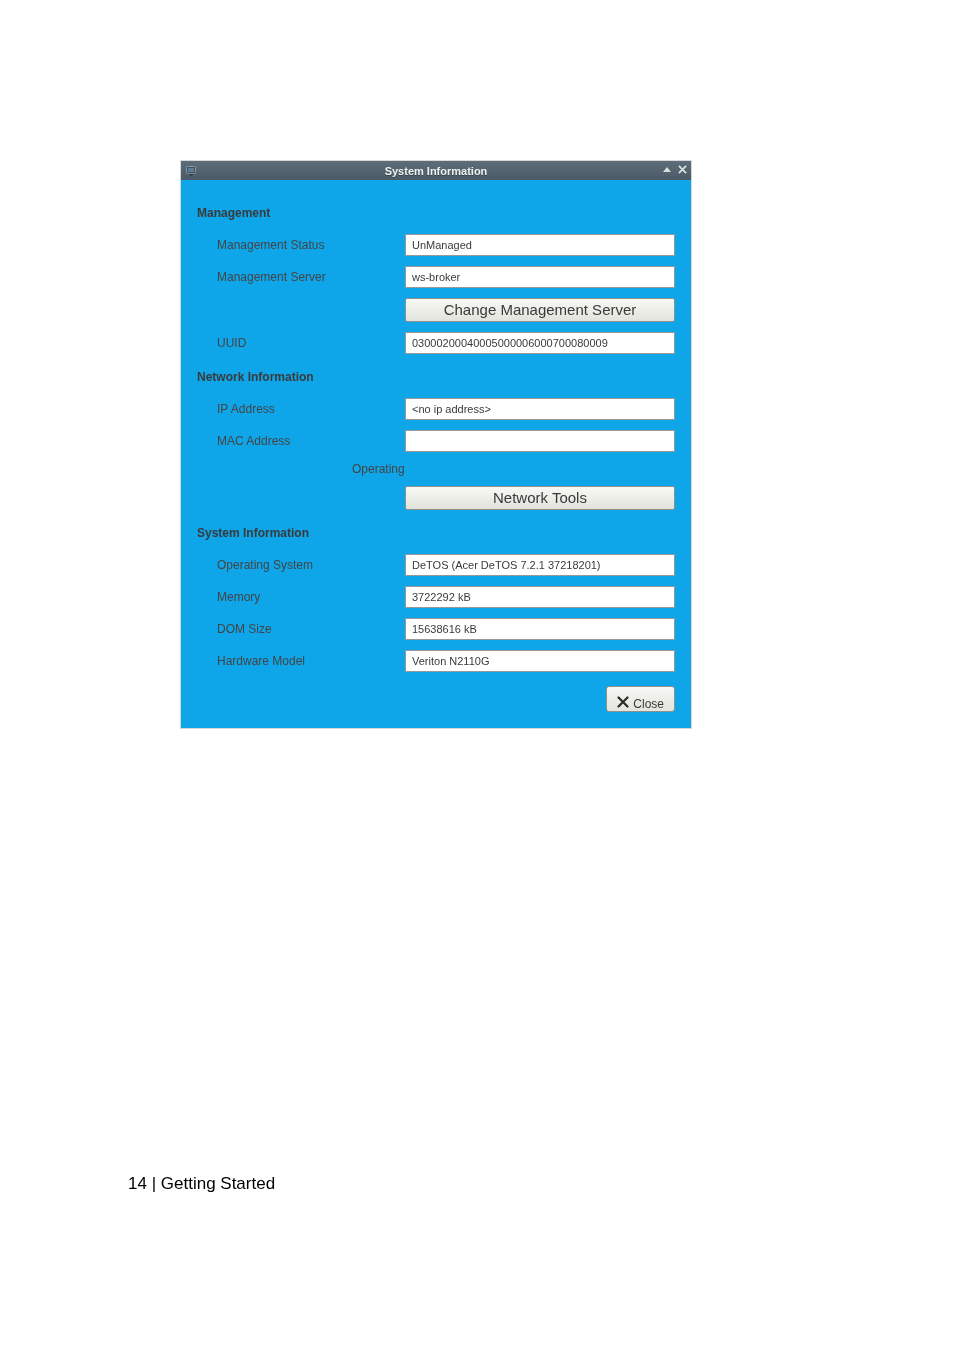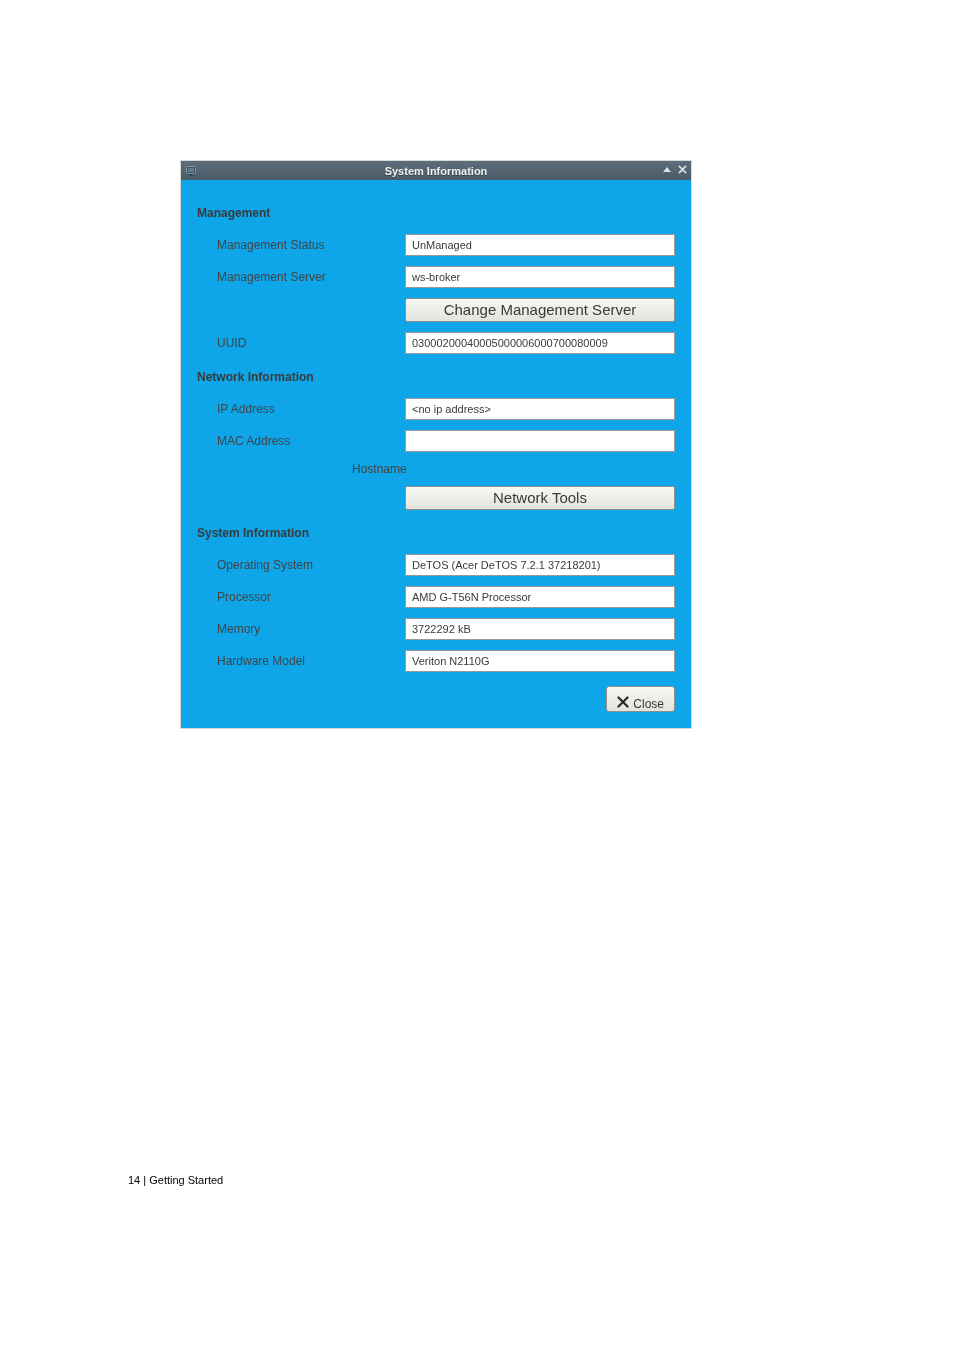--- a/index.html
+++ b/index.html
@@ -125,21 +125,21 @@
       cursor: pointer;
       font-family: Verdana, Geneva, sans-serif;
       border-radius: 3px;
     }
     .close-btn svg { width: 12px; height: 12px; }
     .page-footer {
       position: absolute;
       left: 128px;
       top: 1174px;
       font-family: Arial, Helvetica, sans-serif;
-      font-size: 11px;
+      font-size: 17px;
       color: #000;
     }
   </style>
 </head>
 <body>
 
 <div class="window">
   <div class="titlebar">
     <span class="titlebar-icon">
       <svg viewBox="0 0 16 16">
@@ -203,51 +203,51 @@
     </div>
 
     <div class="row">
       <div class="row-label">MAC Address</div>
       <div class="row-value">
           <div class="field"></div>
         </div>
     </div>
 
     <div class="row">
-      <div class="row-label">Hostname</div>
+      <div class="row-label">Operating</div>
     </div>
 
     <div class="row">
       <div class="row-label"></div>
       <div class="row-value"><button class="action-btn">Network Tools</button></div>
     </div>
 
     <div class="section-header">System Information</div>
 
     <div class="row">
       <div class="row-label">Operating System</div>
       <div class="row-value">
           <div class="field">DeTOS (Acer DeTOS 7.2.1 37218201)</div>
         </div>
     </div>
 
-    <div class="row">
-      <div class="row-label">Processor</div>
-      <div class="row-value">
-          <div class="field">AMD G-T56N Processor</div>
-        </div>
-    </div>
 
     <div class="row">
       <div class="row-label">Memory</div>
       <div class="row-value">
           <div class="field">3722292 kB</div>
         </div>
     </div>
 
+    <div class="row">
+      <div class="row-label">DOM Size</div>
+      <div class="row-value">
+          <div class="field">15638616 kB</div>
+        </div>
+    </div>
 
     <div class="row">
       <div class="row-label">Hardware Model</div>
       <div class="row-value">
           <div class="field">Veriton N2110G</div>
         </div>
     </div>
 
     <div class="close-row">
       <button class="close-btn">

